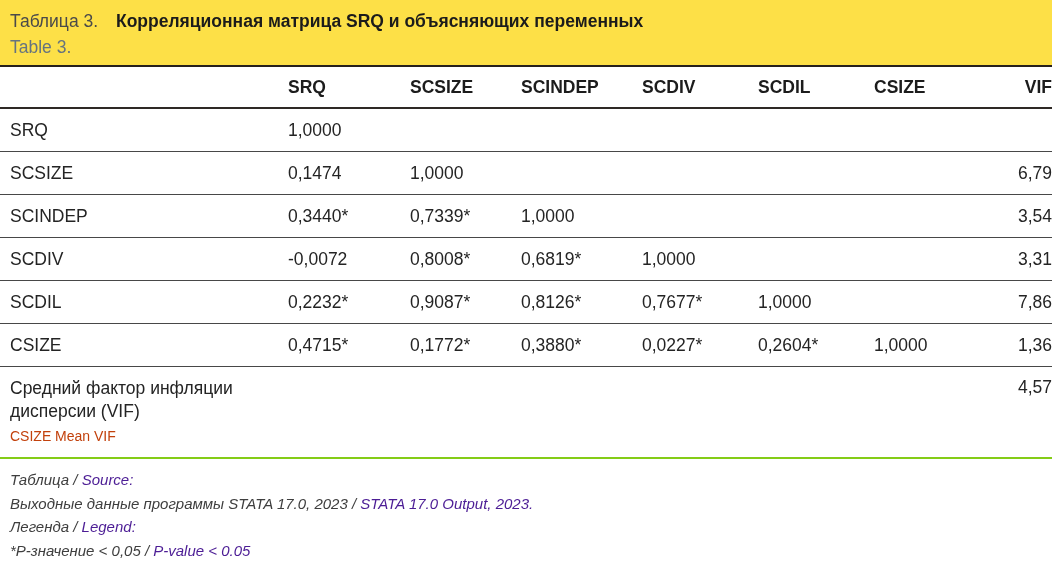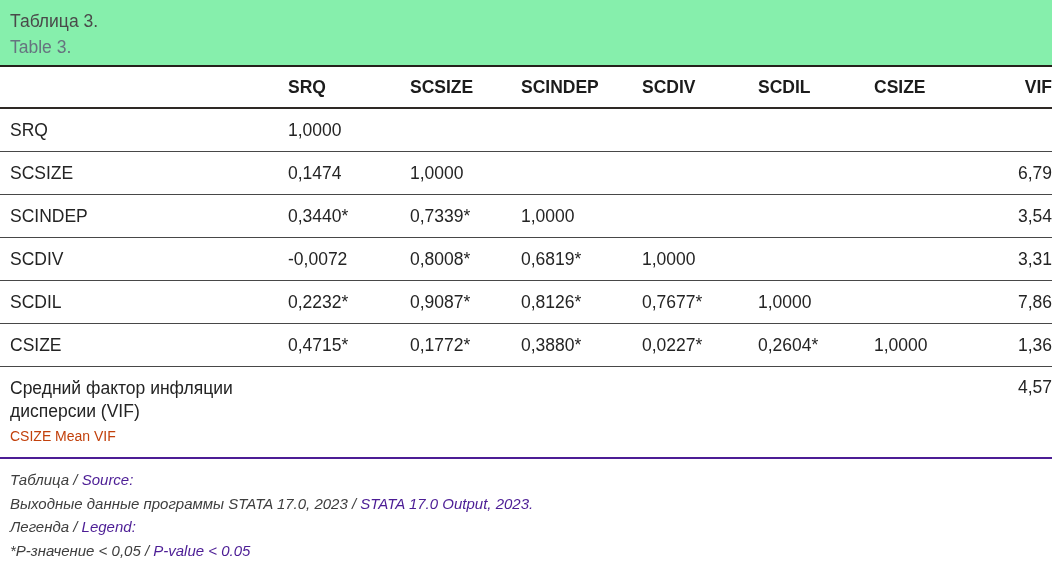--- a/index.html
+++ b/index.html
@@ -5,21 +5,21 @@
   * { box-sizing: border-box; }
   html,body { margin:0; padding:0; background:#ffffff; }
   .page {
     width:1052px; height:565px; background:#ffffff; overflow:hidden;
     font-family:"Liberation Sans","DejaVu Sans",sans-serif;
     position:relative;
   }
 
   
   .title-band {
-    background:#86efac;
+    background:#fde047;
     padding:8px 10px 5px 10px;
     border-bottom:2px solid #26211c;
   }
   .title-row { display:grid; grid-template-columns:106px 1fr; font-size:17.5px; line-height:26px; }
   .title-label-ru { color:#4a4a4a; }
   .title-main-ru  { color:#1b1b1b; font-weight:700; }
   .title-label-en { color:#66737f; }
   .title-main-en  { color:#66737f; font-weight:700; }
 
   
@@ -31,38 +31,39 @@
     text-align:left; font-weight:700; padding:10px 0 9px 0;
     border-bottom:2px solid #2e2925; color:#1c1c1c;
   }
   table.matrix td {
     text-align:left; padding:11px 0 10px 0;
     border-bottom:1px solid #474747; color:#242424;
   }
   table.matrix .first-col { padding-left:10px; }
   table.matrix .vif-col { text-align:right; }
   table.matrix tr.summary-row td {
-    border-bottom:2px solid #4c1d95; vertical-align:top; padding-top:10px; padding-bottom:12px;
+    border-bottom:2px solid #84cc16; vertical-align:top; padding-top:10px; padding-bottom:12px;
   }
   .summary-label { line-height:23px; max-width:268px; color:#242424; }
   .summary-sub { font-size:14px; color:#c2410c; margin-top:4px; line-height:18px; }
 
   
   .footer { padding:9px 10px 0 10px; font-style:italic; font-size:15px; line-height:23.5px; }
   .f-dark { color:#3e3e3e; }
   .f-gray { color:#4c1d95; }
 </style>
 </head>
 <body>
 
 <div class="page">
 
   <div class="title-band">
     <div class="title-row">
       <span class="title-label-ru">Таблица 3.</span>
+      <span class="title-main-ru">Корреляционная матрица SRQ и объясняющих переменных</span>
     </div>
     <div class="title-row">
       <span class="title-label-en">Table 3.</span>
     </div>
   </div>
 
   <table class="matrix">
     <colgroup>
       <col style="width:288px">
         <col style="width:122px">

